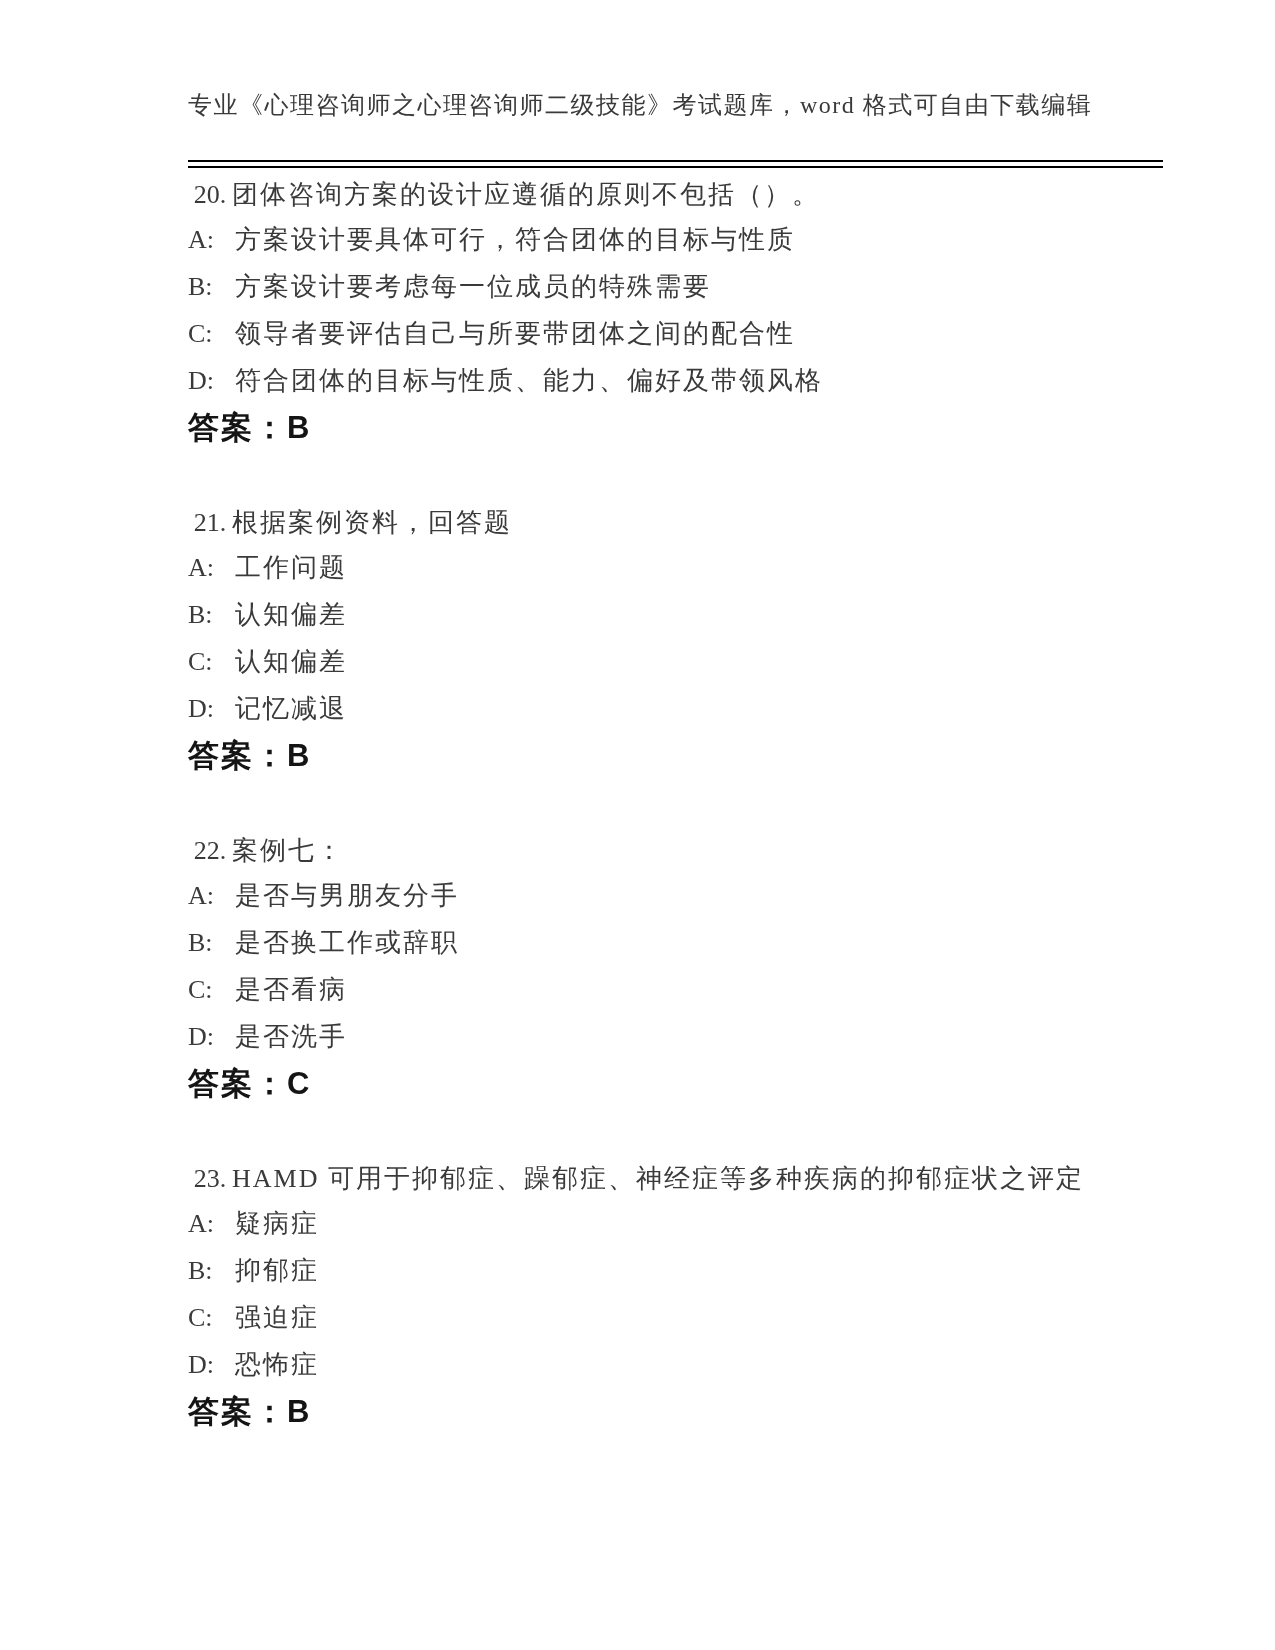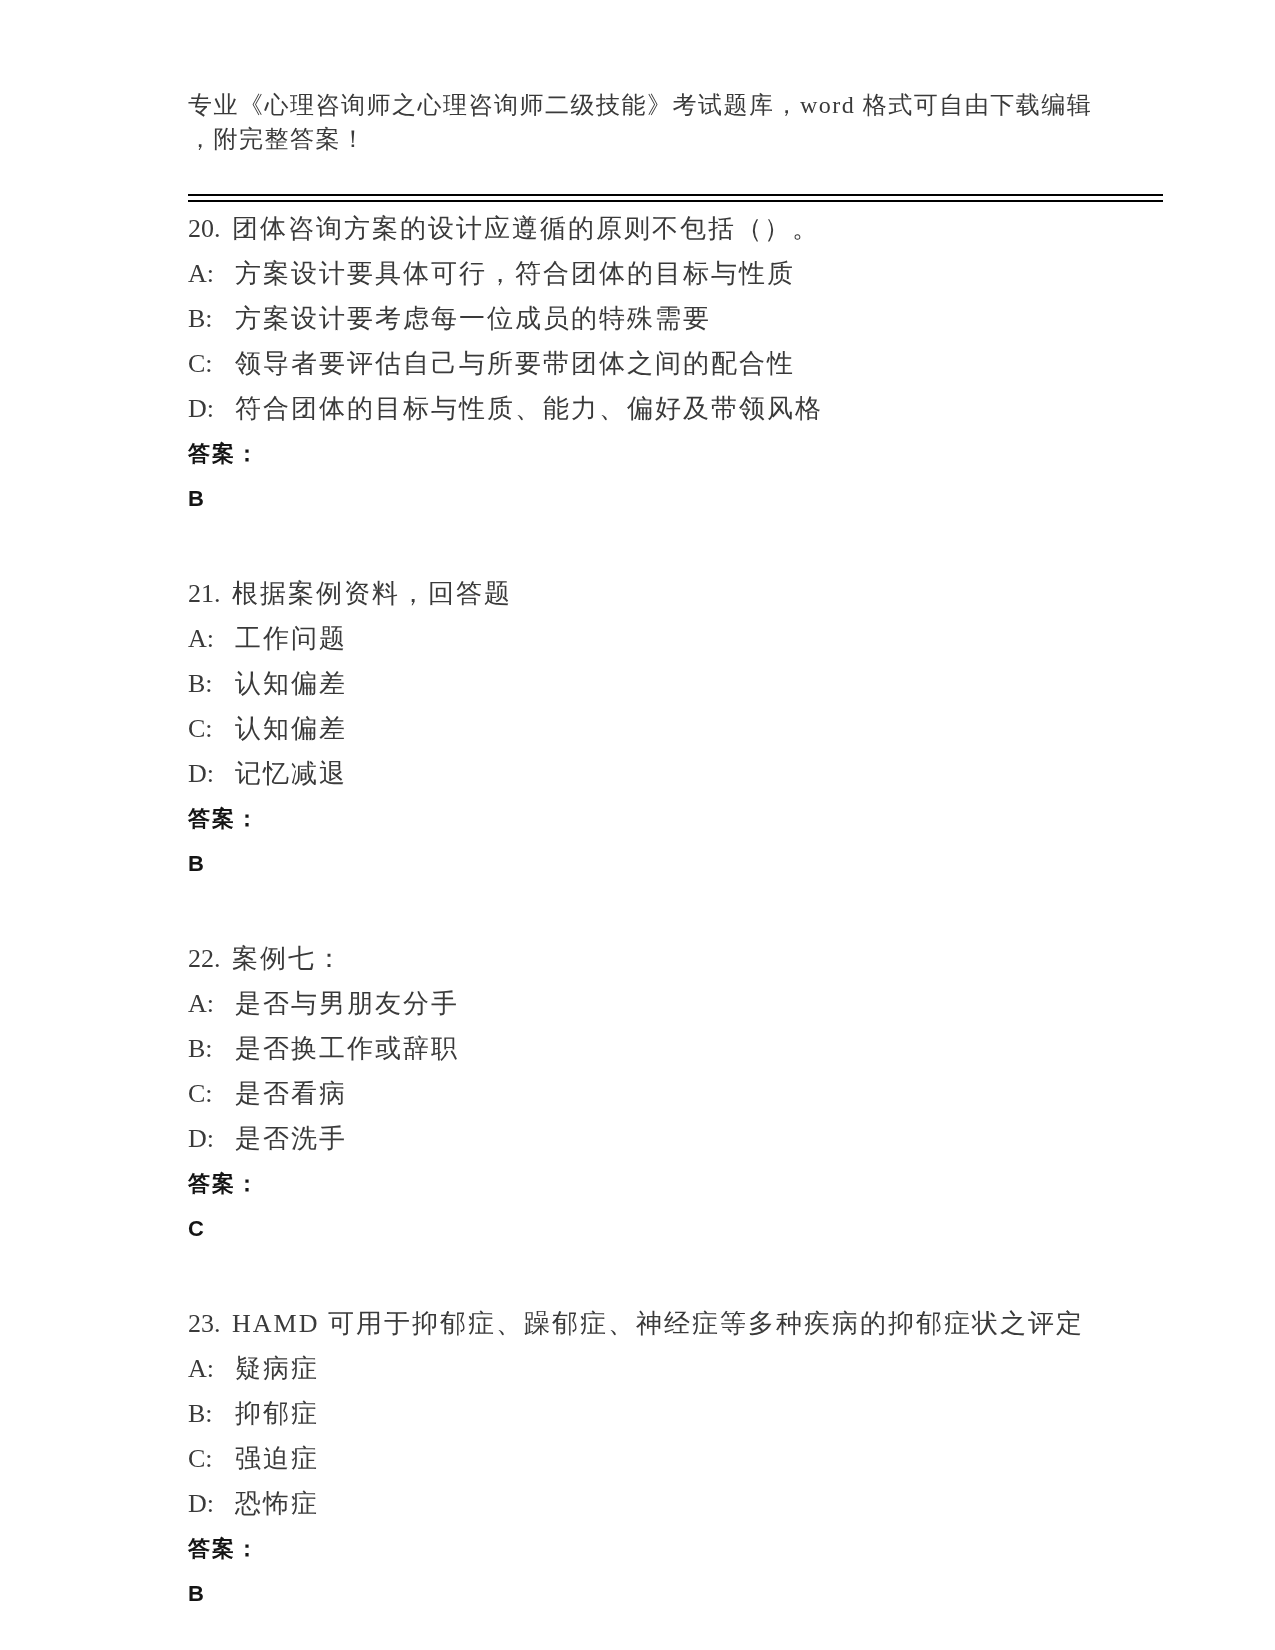--- a/index.html
+++ b/index.html
@@ -32,46 +32,45 @@
     margin-top: 50px;
     font-size: 26px;
     line-height: 45px;
     letter-spacing: 2px;
   }
   .question.first { margin-top: 4px; }
   .line { display: flex; align-items: baseline; }
   .qnum {
     flex: 0 0 44px;
     letter-spacing: 0;
+    text-align: center;
   }
   .stem-text { flex: 1 1 auto; }
   .stem-cont { display: block; }
   .opt-label {
     flex: 0 0 47px;
     letter-spacing: 0;
   }
-  .opt-text { flex: 1 1 auto; }
+  .opt-text { flex: 1 1 auto; font-family: Liberation Mono, monospace; }
   .answer {
     font-family: "Liberation Sans", "DejaVu Sans", sans-serif;
     font-weight: bold;
-    font-size: 22px;
+    font-size: 31px;
     color: #141414;
     letter-spacing: 2px;
-    flex-direction: column;
   }
 </style>
 </head>
 <body>
 
 <div class="page">
   <div class="content">
 
     <div class="doc-header">
       <div>专业《心理咨询师之心理咨询师二级技能》考试题库，word 格式可自由下载编辑</div>
-      <div>，附完整答案！</div>
     </div>
 
     <div class="header-rule"></div>
 
     <section class="question first">
       <div class="line">
         <span class="qnum">20.</span>
         <span class="stem-text">团体咨询方案的设计应遵循的原则不包括（）。</span>
       </div>
       <div class="line">

